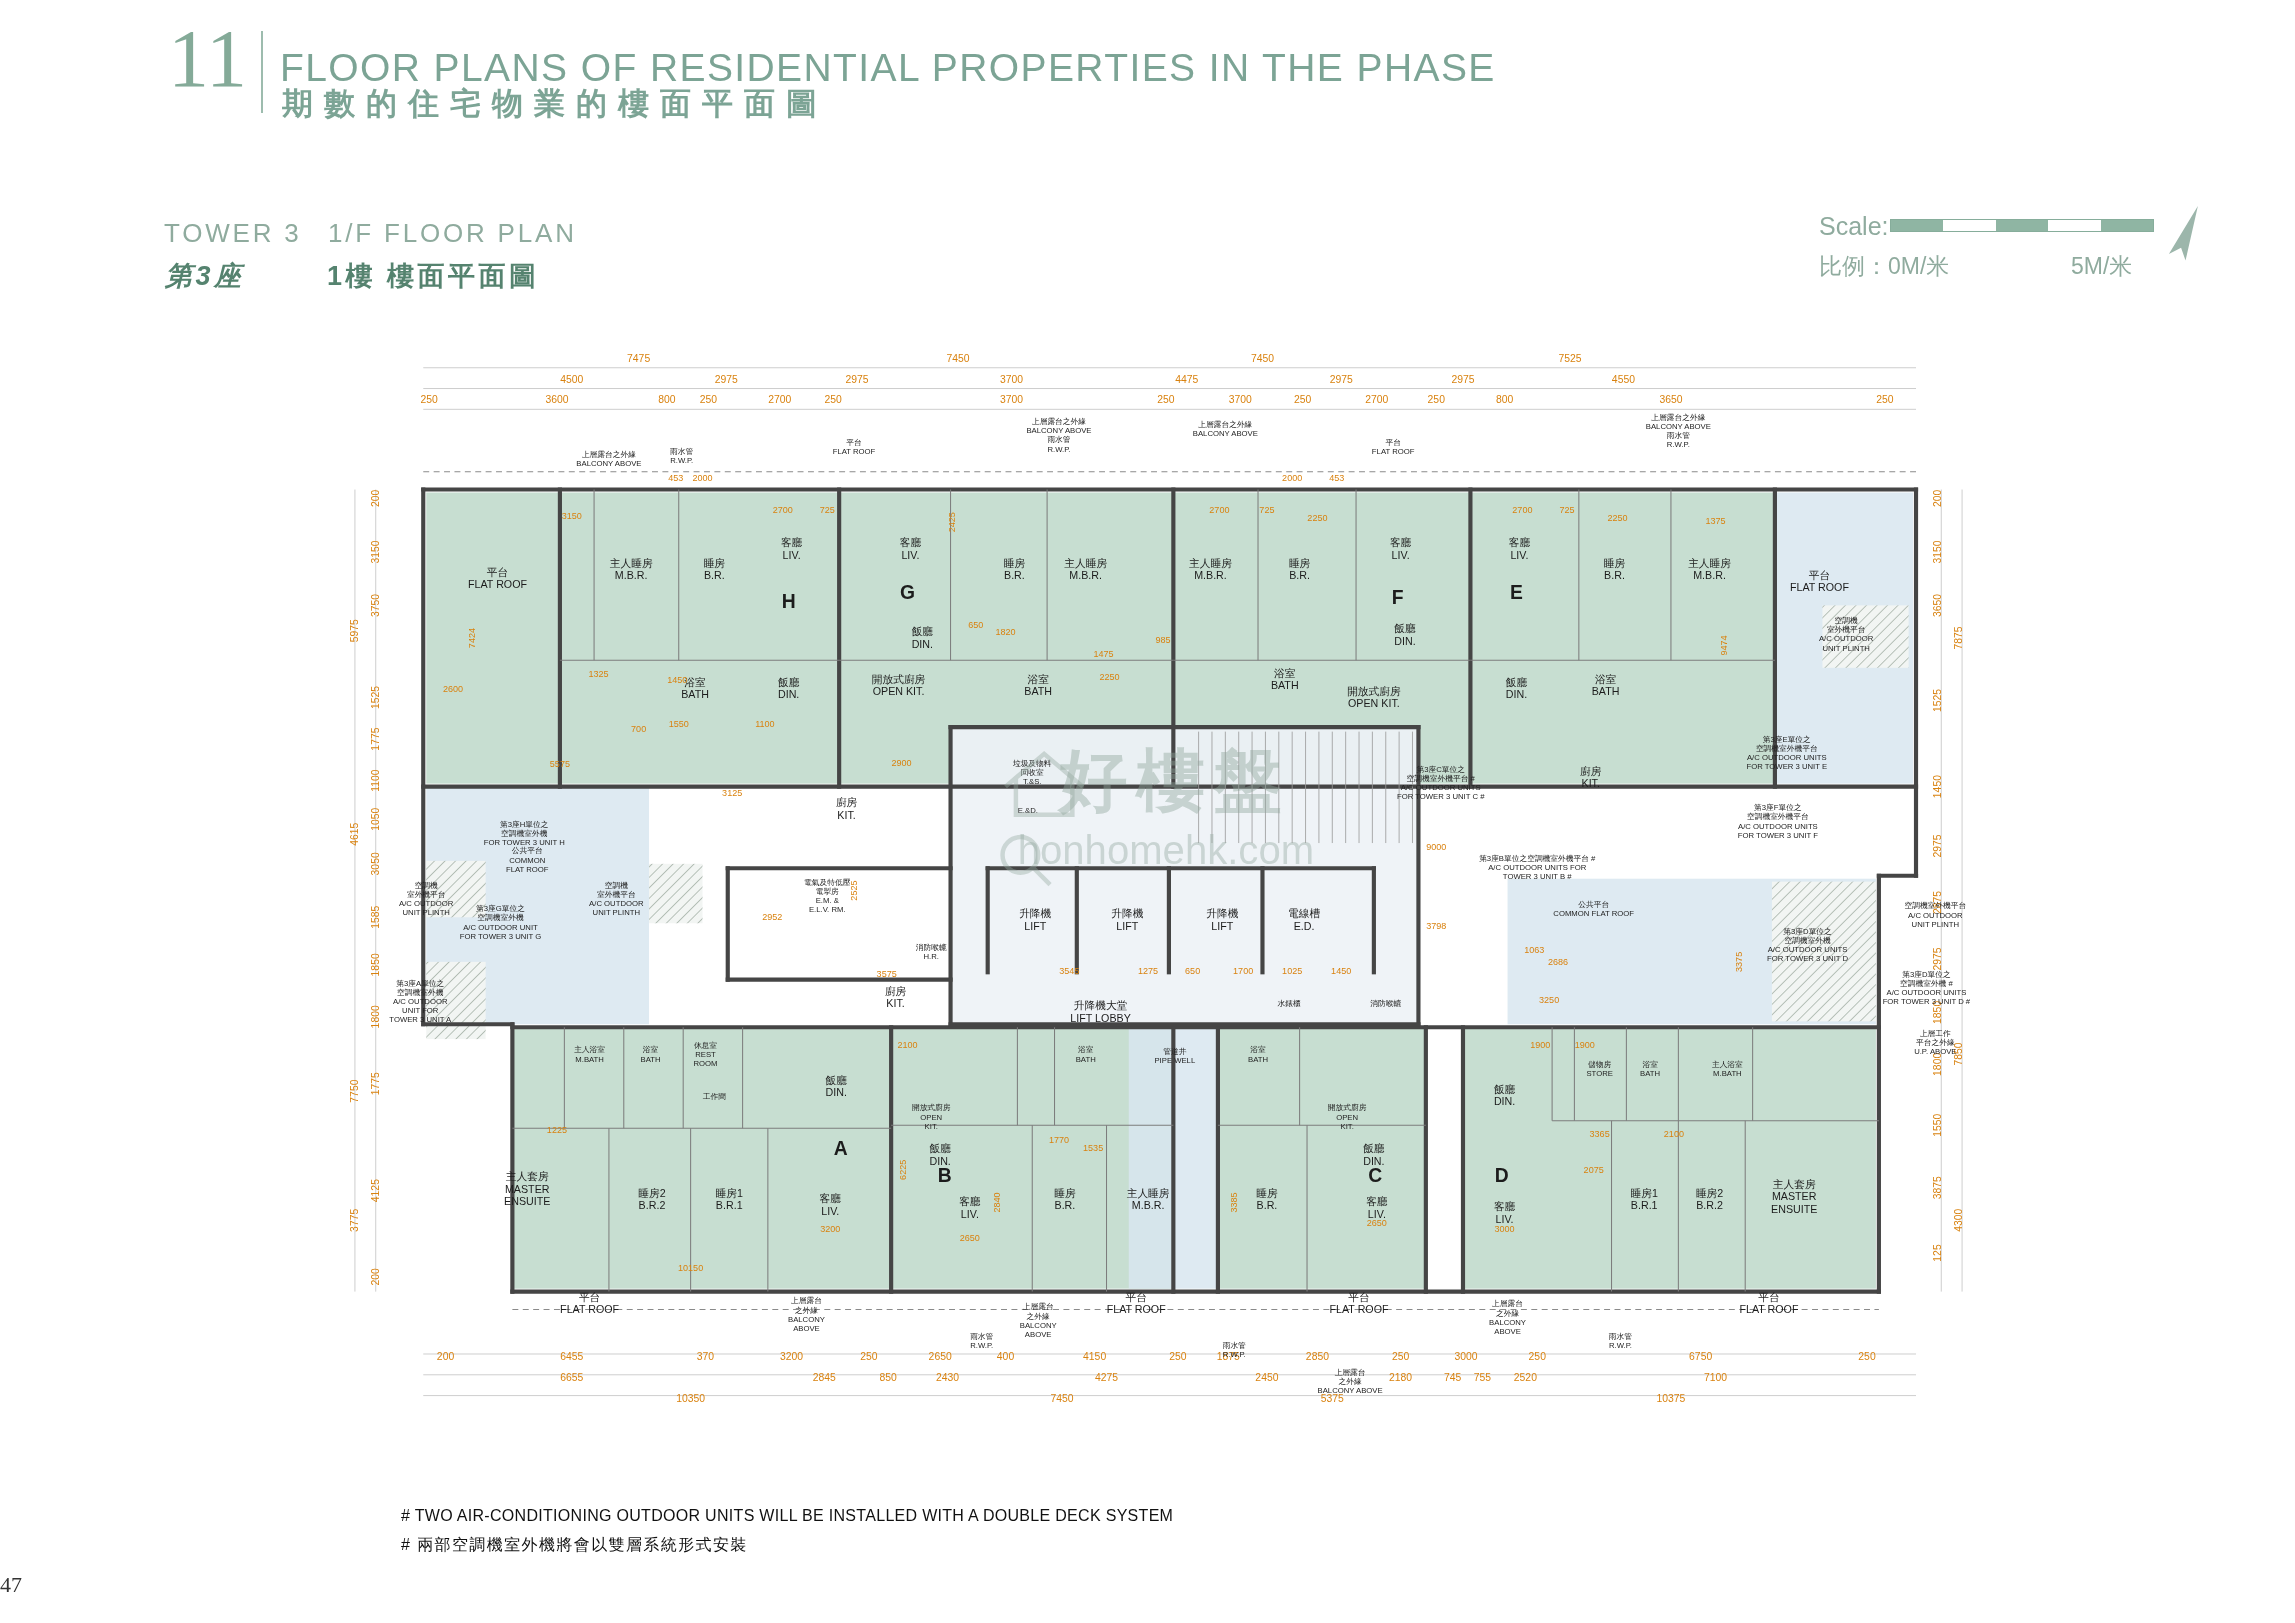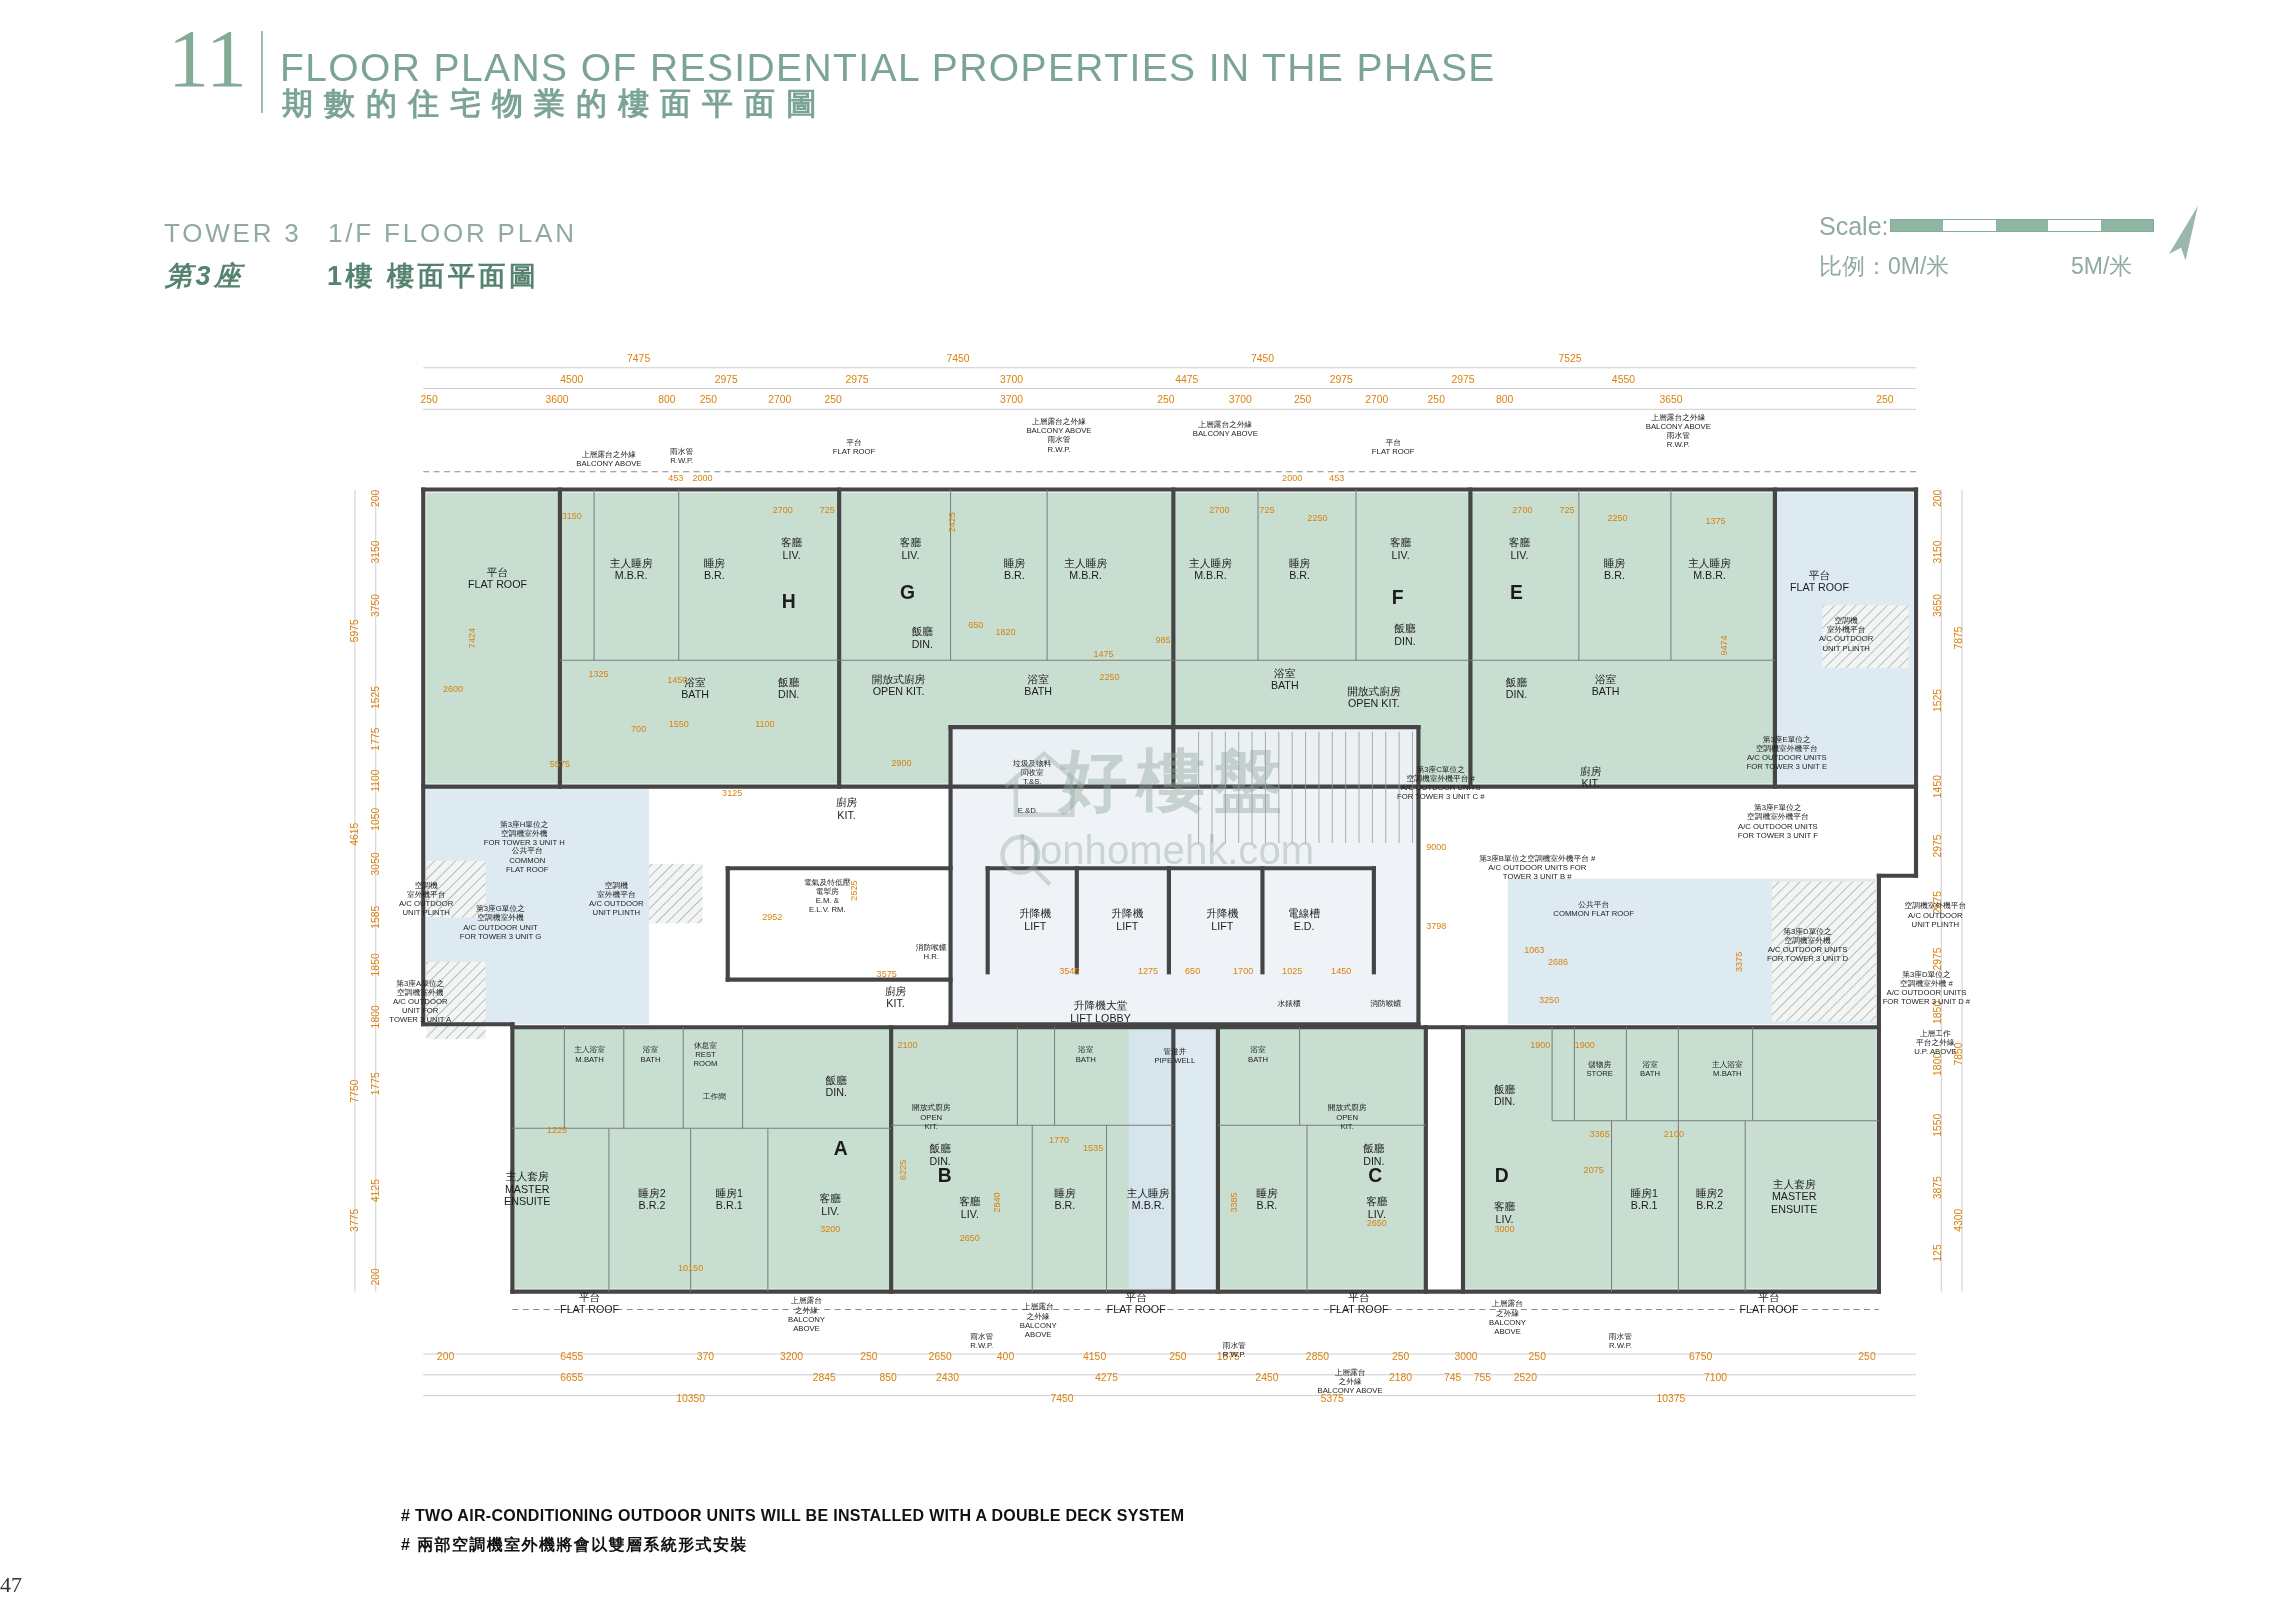--- a/index.html
+++ b/index.html
@@ -31,21 +31,21 @@
   #plan-svg .wmen{font-size:27px;fill:#97aba2;opacity:.42;}
   #plan-svg line.w{stroke:#454545;stroke-width:2.8;stroke-linecap:square;}
   #plan-svg line.t{stroke:#7d7d7d;stroke-width:.7;}
   #plan-svg line.d{stroke:#bdbdbd;stroke-width:.5;}
   #plan-svg line.s{stroke:#8a8a8a;stroke-width:.7;stroke-dasharray:4 3;}
   #plan-svg line.st{stroke:#9a9a9a;stroke-width:.55;}
   #plan-svg rect.ar-g{fill:#b9d6c6;opacity:.8;}
   #plan-svg rect.ar-b{fill:#d8e6f0;opacity:.85;}
   #plan-svg rect.ar-c{fill:#edf2f6;opacity:.9;}
   #plan-svg rect.ar-h{fill:url(#hatch);}
-  .fn{position:absolute;left:401px;font-size:16px;font-weight:700;color:#111;letter-spacing:0.3px;white-space:nowrap;}
+  .fn{position:absolute;left:401px;font-size:16px;font-weight:400;color:#111;letter-spacing:0.3px;white-space:nowrap;}
   .fn.en{top:1507px;}
   .fn.zh{top:1535px;letter-spacing:1.4px;text-align:right;}
   .pageno{position:absolute;left:0;right:0;top:1572px;font-family:"Liberation Serif",serif;font-size:22px;color:#333;}
 </style>
 </head>
 <body>
 
 <div class="page">
 
   <div class="hnum">11</div>

